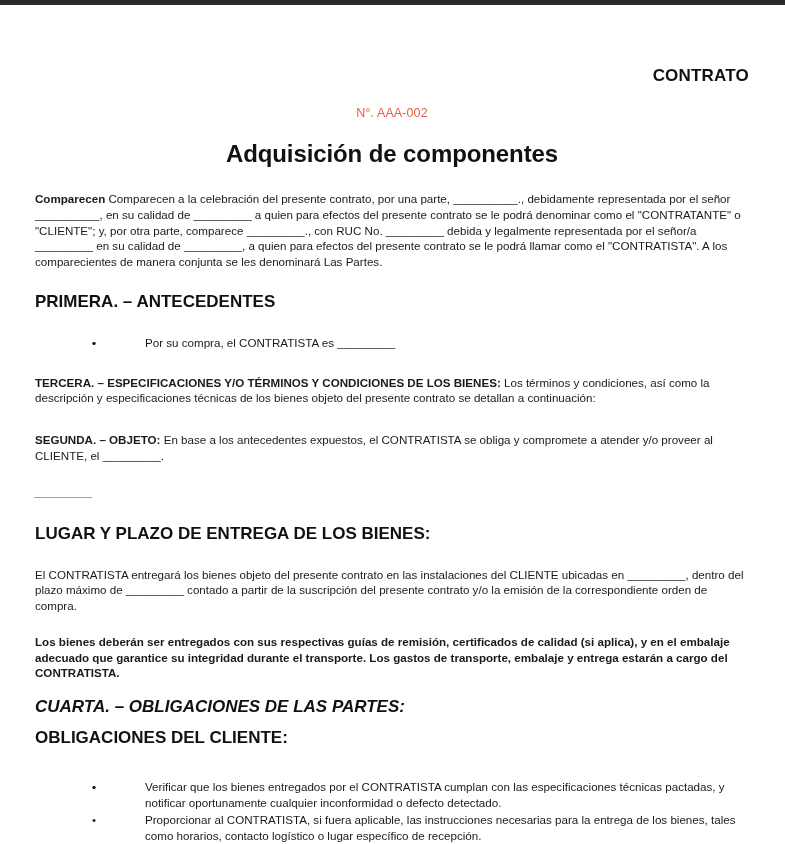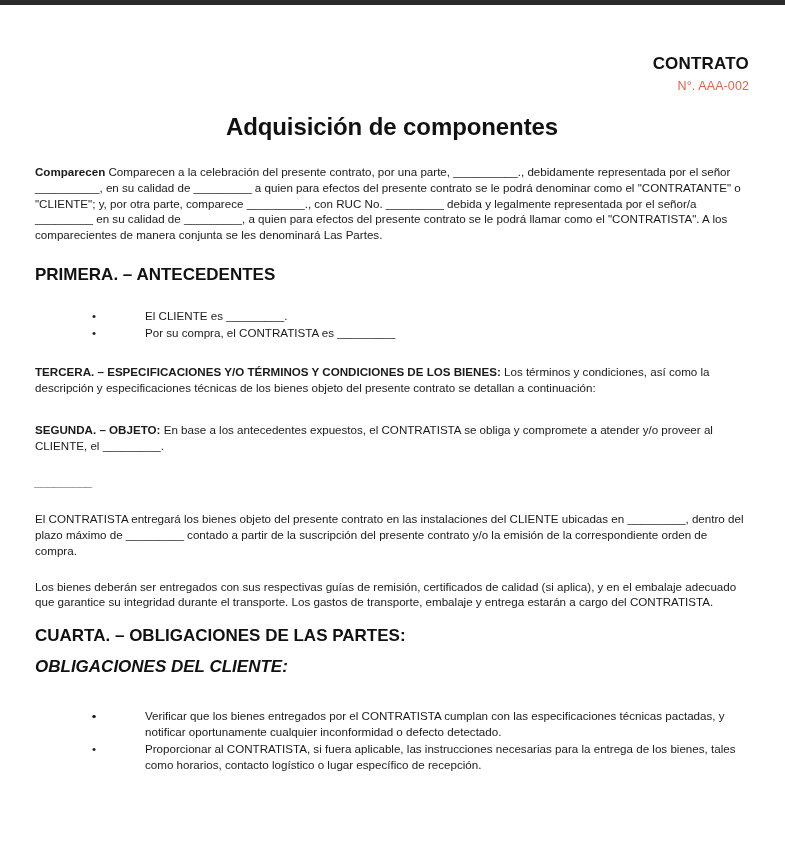--- a/index.html
+++ b/index.html
@@ -22,42 +22,43 @@
     width: 100%;
     background: #2b2b2b;
   }
 
   #page {
     position: relative;
     width: 785px;
     height: 839px;
     background: #ffffff;
     box-sizing: border-box;
-    padding: 0 36px 0 35px;
+    padding: 12px 36px 0 35px;
     overflow: hidden;
   }
 
   
   .doc-header {
     text-align: right;
     padding-top: 48px;
   }
   .doc-header .contract-word {
     font-size: 17px;
     font-weight: bold;
     letter-spacing: 0.2px;
     color: #111111;
     line-height: 1.25;
   }
   .doc-header .contract-number {
     font-size: 12.5px;
     color: #e4604a;
     line-height: 1.5;
-    margin-top: 3px;
+    margin-top: 18px;
     letter-spacing: 0.1px;
+    text-align: center;
   }
 
   
   .doc-title {
     text-align: center;
     font-size: 24px;
     font-weight: bold;
     color: #111111;
     margin-top: 17px;
     letter-spacing: -0.1px;
@@ -68,41 +69,42 @@
     margin-top: 23px;
   }
   p.para {
     font-size: 11.6px;
     line-height: 1.36;
     margin: 0 0 14px 0;
     text-align: left;
     color: #1a1a1a;
   }
   p.para.tight {
+    font-weight: bold;
   }
   p.para.gap-lg {
     margin-bottom: 20px;
   }
   p.para.gap-xl {
     margin-bottom: 26px;
   }
   .b {
     font-weight: bold;
     text-align: right;
   }
   h3.clause {
     font-size: 17px;
     font-weight: bold;
     margin: 0 0 14px 0;
     line-height: 1.36;
     color: #111111;
   }
-  h3.clause.gap-sm { margin-bottom: 8px; }
+  h3.clause.gap-sm { margin-bottom: 8px; font-style: italic; }
   h3.clause.gap-lg { margin-bottom: 22px; }
-  h3.clause.gap-xl { margin-bottom: 30px; font-style: italic; }
+  h3.clause.gap-xl { margin-bottom: 30px; }
 
   .placeholder-line {
     font-size: 11.6px;
     line-height: 1.36;
     margin: 0 0 22px 0;
     color: #1a1a1a;
     font-style: italic;
   }
 
   ul.bullets {
@@ -148,34 +150,34 @@
   <div class="body-block">
 
     <p class="para gap-lg"><span class="b">Comparecen</span><span> Comparecen a la celebración del presente contrato, por una parte, __________., debidamente representada por el señor __________, en su calidad de _________ a quien para efectos del presente contrato se le podrá denominar como el "CONTRATANTE" o "CLIENTE"; y, por otra parte, comparece _________., con RUC No. _________ debida y legalmente representada por el señor/a _________ en su calidad de _________, a quien para efectos del presente contrato se le podrá llamar como el "CONTRATISTA". A los comparecientes de manera conjunta se les denominará Las Partes.</span></p>
 
 
     <h3 class="clause gap-lg">PRIMERA. – ANTECEDENTES</h3>
 
     <ul class="bullets gap-lg">
       <li>
           <span class="bullet-dot">•</span>
-          <span class="li-text">El CLIENTE es _________.</span>
         </li>
       <li>
           <span class="bullet-dot">•</span>
           <span class="li-text">Por su compra, el CONTRATISTA es _________</span>
         </li>
     </ul>
 
     <p class="para gap-xl"><span class="b">TERCERA. – ESPECIFICACIONES Y/O TÉRMINOS Y CONDICIONES DE LOS BIENES:</span><span> Los términos y condiciones, así como la descripción y especificaciones técnicas de los bienes objeto del presente contrato se detallan a continuación:</span></p>
 
     <p class="para gap-lg"><span class="b">SEGUNDA. – OBJETO:</span><span> En base a los antecedentes expuestos, el CONTRATISTA se obliga y compromete a atender y/o proveer al CLIENTE, el _________.</span></p>
 
     <p class="placeholder-line">_________</p>
 
+    <h3 class="clause gap-lg">LUGAR Y PLAZO DE ENTREGA DE LOS BIENES:</h3>
 
     <p class="para gap-lg">El CONTRATISTA entregará los bienes objeto del presente contrato en las instalaciones del CLIENTE ubicadas en _________, dentro del plazo máximo de _________ contado a partir de la suscripción del presente contrato y/o la emisión de la correspondiente orden de compra.</p>
 
     <p class="para tight">Los bienes deberán ser entregados con sus respectivas guías de remisión, certificados de calidad (si aplica), y en el embalaje adecuado que garantice su integridad durante el transporte. Los gastos de transporte, embalaje y entrega estarán a cargo del CONTRATISTA.</p>
 
     <h3 class="clause gap-sm">CUARTA. – OBLIGACIONES DE LAS PARTES:</h3>
 
     <h3 class="clause gap-xl">OBLIGACIONES DEL CLIENTE:</h3>
 
     <ul class="bullets gap-lg">

